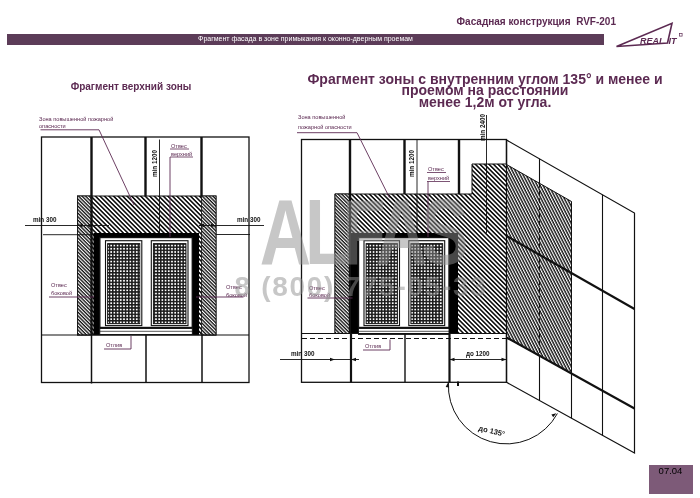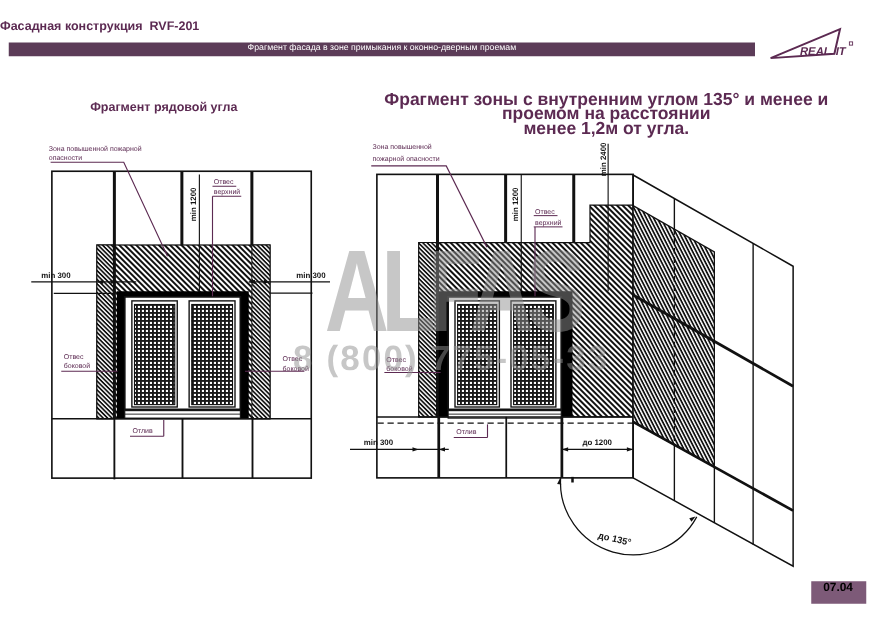--- a/index.html
+++ b/index.html
@@ -3,37 +3,37 @@
 <meta charset="utf-8">
 <style>
 html,body{margin:0;padding:0;background:#fff;}
 body{width:700px;height:498px;position:relative;overflow:hidden;
   font-family:"Liberation Sans", sans-serif;}
 .abs{position:absolute;}
 </style>
 </head>
 <body>
 
-<div class="abs" style="left:0;top:16px;width:616px;text-align:left;
+<div class="abs" style="left:0;top:16px;width:616px;text-align:right;
   font-size:10px;font-weight:bold;color:#5c2a52;">Фасадная конструкция&nbsp; RVF-201</div>
 
 <div class="abs" style="left:7px;top:34px;width:597px;height:10.5px;background:#5c3c58;"></div>
 
 <div class="abs" style="left:7px;top:35px;width:597px;text-align:center;
   font-size:7px;color:#fff;">Фрагмент фасада в зоне примыкания к оконно-дверным проемам</div>
 
 <svg class="abs" style="left:610px;top:18px;" width="80" height="34" viewBox="0 0 80 34">
   <path d="M6.5 28.5 L62 5.3 L57.5 25 Z" fill="none" stroke="#5c2a52" stroke-width="1.6"></path>
   <text x="30" y="25.8" font-family="Liberation Sans" font-size="9" font-weight="bold" font-style="italic" fill="#5c2a52">REAL</text>
   <text x="58.5" y="25.8" font-family="Liberation Sans" font-size="9" font-weight="bold" font-style="italic" fill="#5c2a52">IT</text>
   <rect x="69.5" y="15.5" width="2.6" height="2.6" fill="none" stroke="#5c2a52" stroke-width="0.7"></rect>
 </svg>
 
 <div class="abs" style="left:31px;top:81px;width:200px;text-align:center;
-  font-size:10px;font-weight:bold;color:#5c2a52;">Фрагмент рядовой угла</div>
+  font-size:10px;font-weight:bold;color:#5c2a52;">Фрагмент верхний зоны</div>
 
 <div class="abs" style="left:285px;top:74px;width:400px;text-align:center;
   font-size:14px;font-weight:bold;color:#5c2a52;line-height:11.3px;">Фрагмент зоны с внутренним углом 135° и менее и проемом на расстоянии<br>менее 1,2м от угла.</div>
 
 <svg class="abs" style="left:0;top:0;" width="700" height="498" viewBox="0 0 700 498">
 <defs>
   <pattern id="h45" width="3.2" height="3.2" patternUnits="userSpaceOnUse" patternTransform="rotate(45)">
     <rect width="3.2" height="3.2" fill="#fff"></rect>
     <rect width="3.2" height="1.6" fill="#111"></rect>
   </pattern>
@@ -219,14 +219,14 @@
 <path d="M556.4 413.2 l-5 1.3 l1.8 2.8 Z" fill="#111"></path>
 
 <text x="478" y="430.5" font-size="7.5" font-weight="bold" fill="#111" transform="rotate(13 478 430.5)">до 135°</text>
 
 <text x="361" y="264.5" font-size="93" font-weight="bold" letter-spacing="-8" fill="#8f8f8f" fill-opacity="0.5" text-anchor="middle" transform="translate(361 0) scale(0.765 1) translate(-361 0)">ALFAS</text>
 
 <text x="361" y="296" font-size="28" font-weight="bold" letter-spacing="1.7" fill="#8f8f8f" fill-opacity="0.5" text-anchor="middle">8 (800) 775-05-33</text>
 </g>
 </svg>
 
-<div class="abs" style="left:648.5px;top:465px;width:44px;height:18px;background:#7d5a78;
-  text-align:center;font-size:9.5px;font-weight:bold;color:#000;line-height:11.5px;">07.04</div>
+<div class="abs" style="left:648.5px;top:465px;width:44px;height:29px;background:#7d5a78;
+  text-align:center;font-size:9.5px;font-weight:normal;color:#000;line-height:11.5px;">07.04</div>
 
 </body></html>

